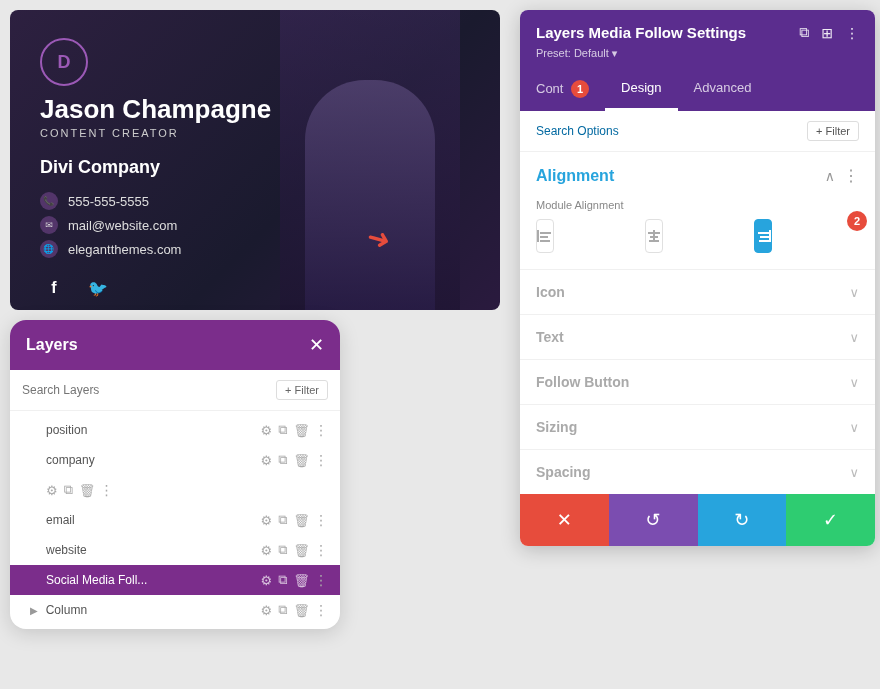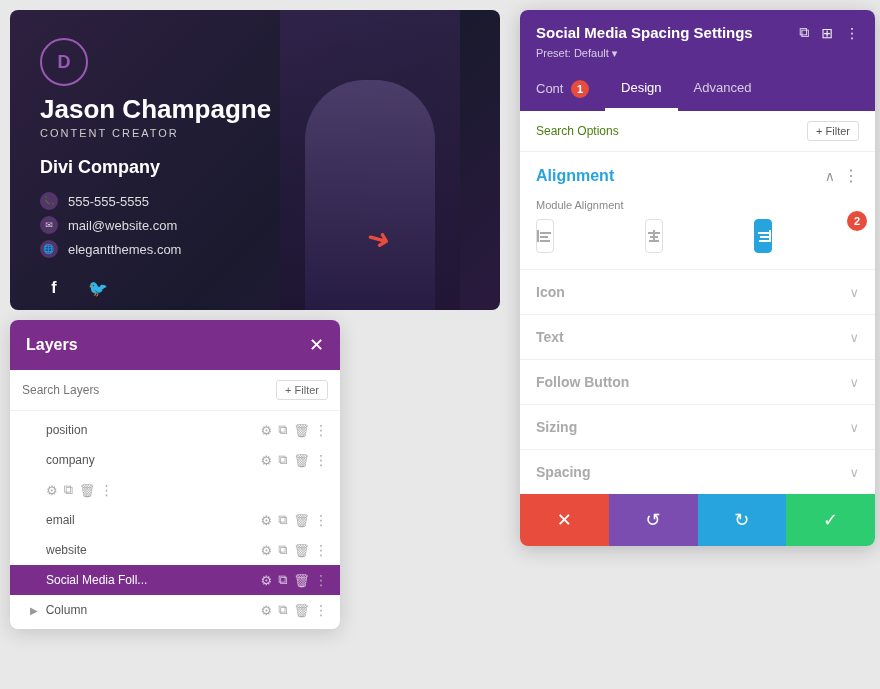--- a/index.html
+++ b/index.html
@@ -125,21 +125,21 @@
       transform: rotate(15deg);
     }
 
     
     .layers-panel {
       position: absolute;
       top: 320px;
       left: 10px;
       width: 330px;
       background: white;
-      border-radius: 8px;
+      border-radius: 16px;
       box-shadow: 0 4px 20px rgba(0,0,0,0.15);
       overflow: hidden;
     }
     .layers-header {
       background: #7b2d8b;
       color: white;
       padding: 14px 16px;
       display: flex;
       align-items: center;
       justify-content: space-between;
@@ -309,21 +309,21 @@
     }
     .search-options-row {
       display: flex;
       align-items: center;
       justify-content: space-between;
       padding: 10px 16px;
       border-bottom: 1px solid #f0f0f0;
     }
     .search-options-text {
       font-size: 12px;
-      color: #4d7c0f;
+      color: #0369a1;
     }
     .filter-btn {
       font-size: 11px;
       color: #555;
       border: 1px solid #ddd;
       border-radius: 3px;
       padding: 3px 8px;
       cursor: pointer;
       background: white;
       display: flex;
@@ -557,21 +557,21 @@
         <span>🗑</span>
       </span>
       <span class="layer-item-dots">⋮</span>
     </div>
   </div>
 </div>
 
 <div class="settings-panel">
   <div class="settings-header">
     <div class="settings-title-row">
-      <span class="settings-title">Social Media Spacing Settings</span>
+      <span class="settings-title">Layers Media Follow Settings</span>
       <div class="settings-header-icons">
         <span class="settings-header-icon">⧉</span>
         <span class="settings-header-icon">⊞</span>
         <span class="settings-header-icon">⋮</span>
       </div>
     </div>
     <div class="settings-preset">Preset: Default ▾</div>
   </div>
   <div class="settings-tabs">
     <div class="settings-tab">

